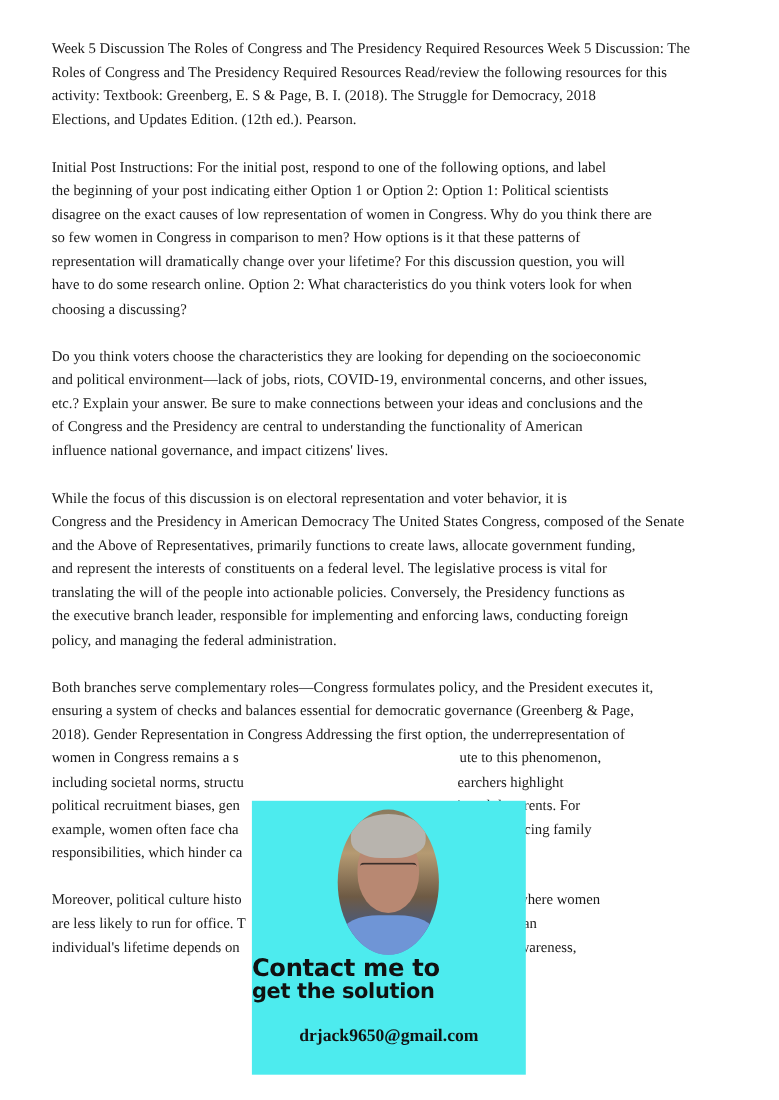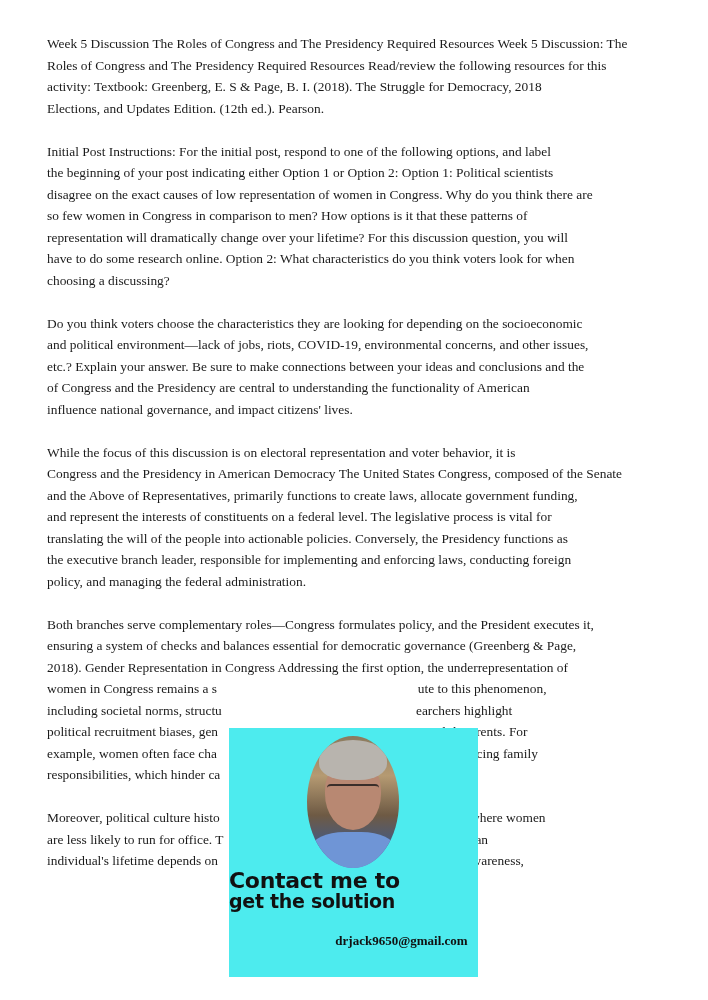--- a/index.html
+++ b/index.html
@@ -87,23 +87,22 @@
     .cta-1 { top: 140px; font-size: 22px; letter-spacing: -0.3px; }
     .cta-2 { top: 162px; font-size: 19px; letter-spacing: -0.3px; }
     .cta-email {
       position: absolute;
       left: 0;
       top: 205px;
       width: 100%;
       text-align: center;
       font-family: "Liberation Serif", "DejaVu Serif", serif;
       font-weight: bold;
-      font-size: 13px;
+      font-size: 16px;
       color: #111111;
-      margin-left: 48px;
     }
   </style>
 </head>
 <body>
 
 <div class="page">
   <p class="para">
     <span class="line">Week 5 Discussion The Roles of Congress and The Presidency Required Resources Week 5 Discussion: The</span>
     <span class="line">Roles of Congress and The Presidency Required Resources Read/review the following resources for this</span>
     <span class="line">activity: Textbook: Greenberg, E. S &amp; Page, B. I. (2018). The Struggle for Democracy, 2018</span>

